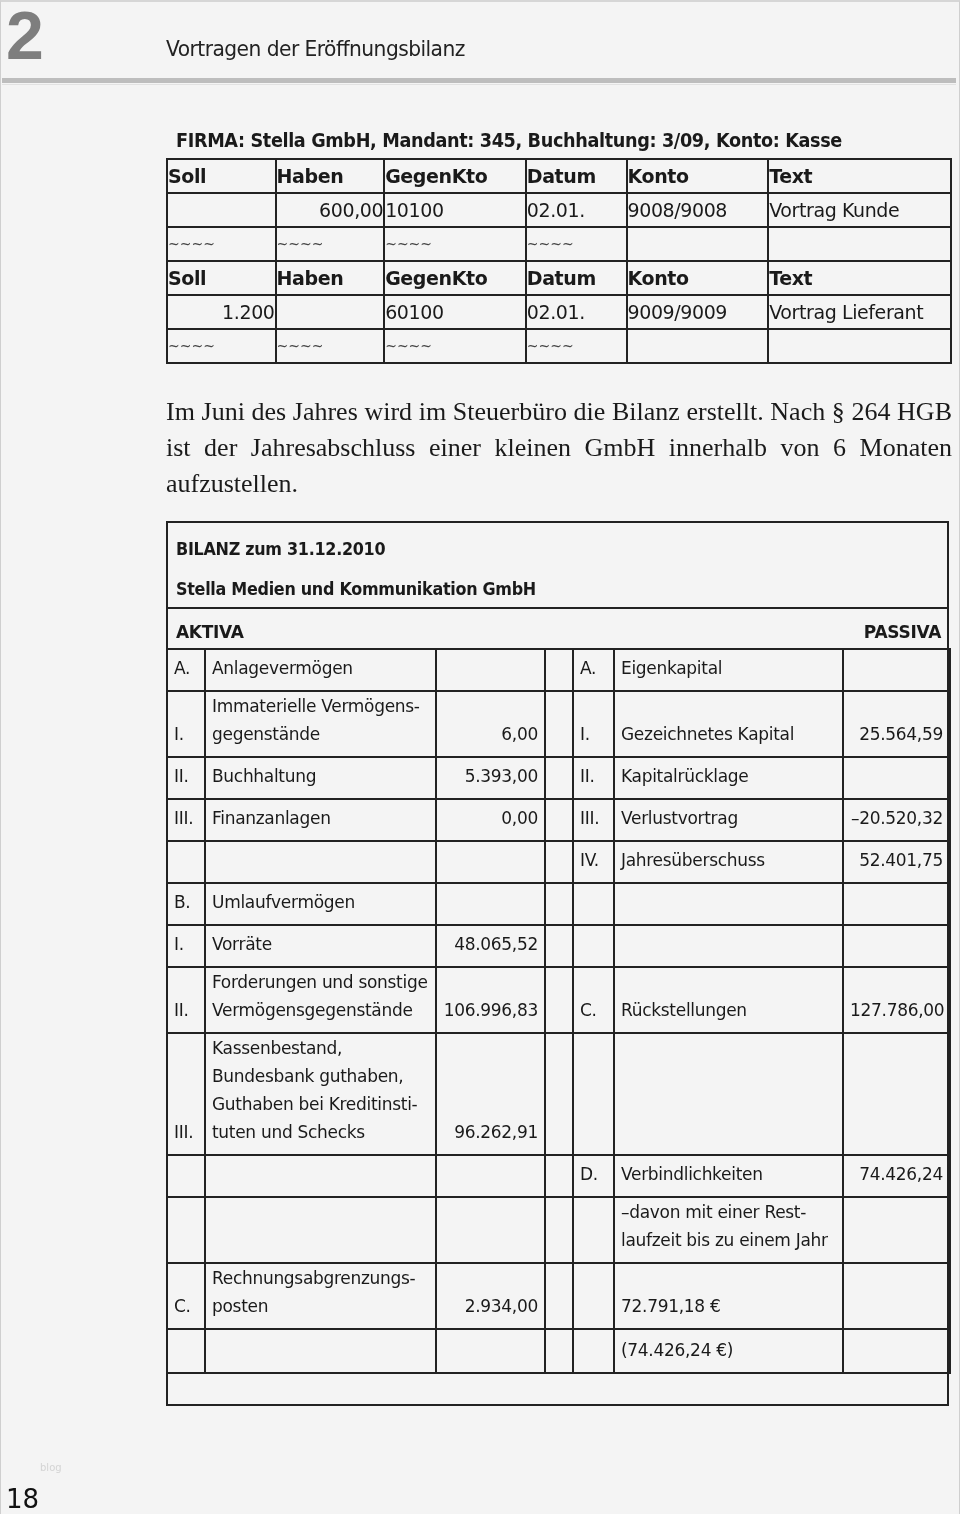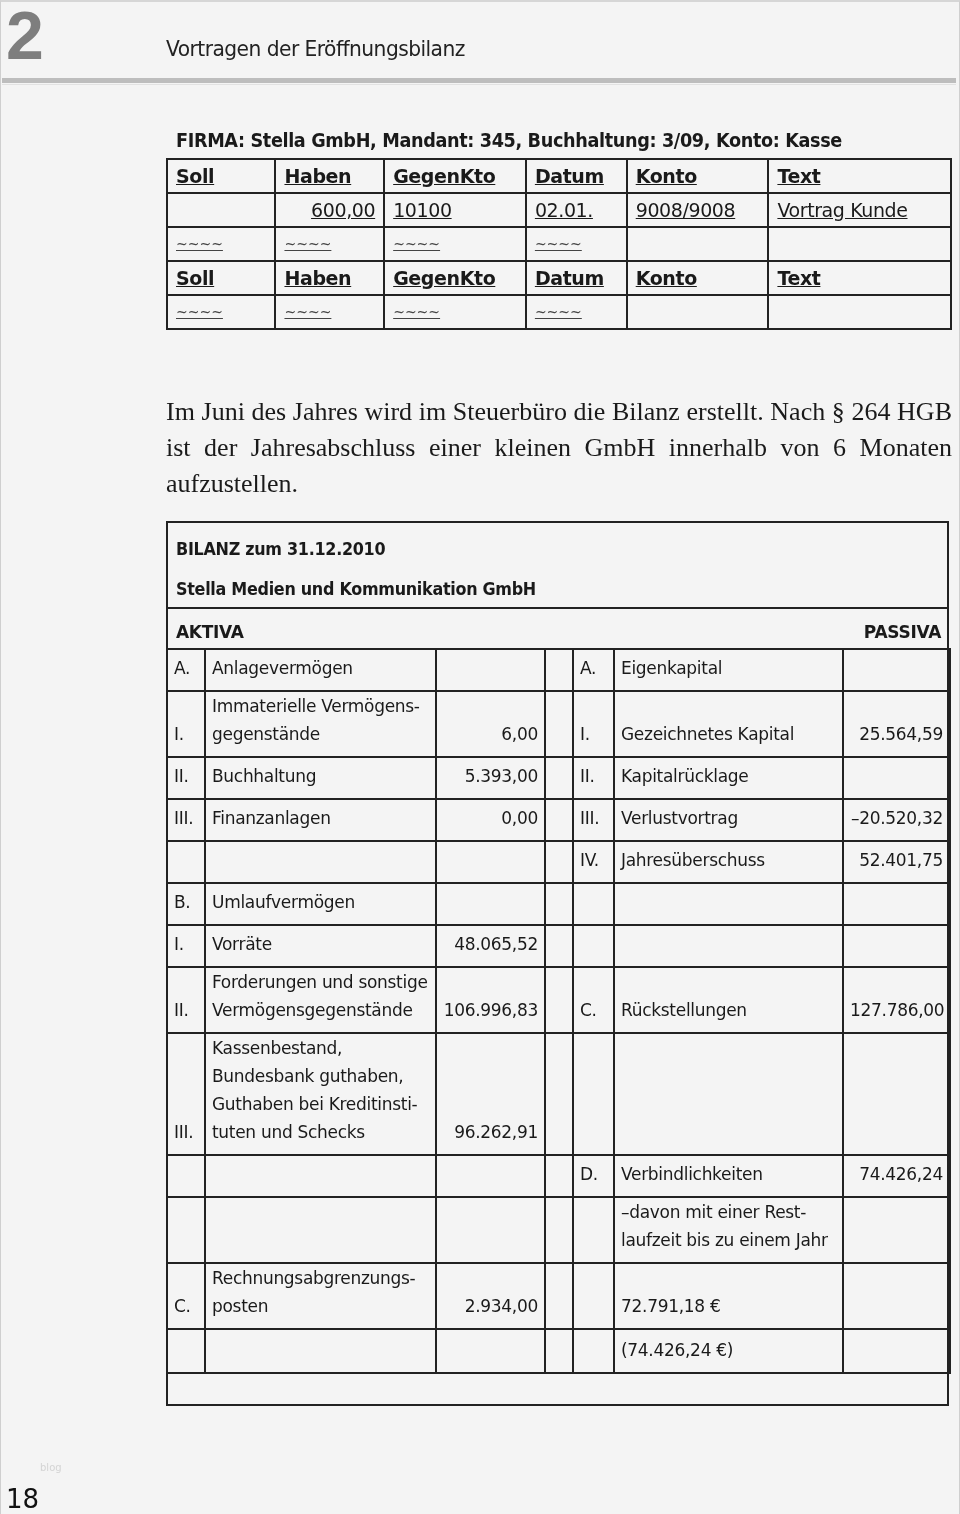--- a/index.html
+++ b/index.html
@@ -14,22 +14,22 @@
                  color: #7e7e7e; font-family: "Liberation Sans", sans-serif; letter-spacing: -2px; }
   .chapter-title { position: absolute; left: 166px; top: 36px; font-size: 22px; color: #222;
                    font-family: "DejaVu Sans", sans-serif; font-weight: normal; letter-spacing: -0.6px; transform: scaleX(0.92); transform-origin: left; }
   .rule { position: absolute; left: 2px; width: 954px; top: 78px; height: 5px; background: #bdbdbd; }
   .rule-thin { position: absolute; left: 2px; width: 954px; top: 84px; height: 1px; background: #e2e2e2; }
 
   .firma { position: absolute; left: 176px; top: 129px; font-size: 19px; font-weight: bold;
            letter-spacing: -0.4px; transform: scaleX(0.93); transform-origin: left; white-space: nowrap; }
 
   table.journal { position: absolute; left: 166px; top: 158px; width: 786px; border-collapse: collapse; }
-  table.journal td { border: 2px solid #222; height: 32px; padding: 0 8px; font-size: 19px;
-                     white-space: nowrap; letter-spacing: -0.4px; vertical-align: middle; text-decoration: underline; }
+  table.journal td { border: 2px solid #222; height: 32px; padding: 0 0; font-size: 19px;
+                     white-space: nowrap; letter-spacing: -0.4px; vertical-align: middle; }
   table.journal td.h { font-weight: bold; }
   table.journal td.r { text-align: right; }
   table.journal td.tilde { font-size: 14px; color: #444; letter-spacing: 0; }
 
   .para { position: absolute; left: 166px; top: 394px; width: 786px;
           font-family: "Liberation Serif", "DejaVu Serif", serif; font-size: 26px; line-height: 36px;
           text-align: justify; color: #1a1a1a; }
 
   .bilanz { position: absolute; left: 166px; top: 521px; width: 783px; height: 885px; border: 2px solid #222; box-sizing: border-box; }
   .b-title { position: absolute; left: 8px; top: 16px; font-size: 17px; font-weight: bold; letter-spacing: -0.3px; transform: scaleX(0.94); transform-origin: left; white-space: nowrap;}
@@ -95,20 +95,28 @@
   </tr>
   <tr>
     <td class="h">Soll</td>
     <td class="h">Haben</td>
     <td class="h">GegenKto</td>
     <td class="h">Datum</td>
     <td class="h">Konto</td>
     <td class="h">Text</td>
   </tr>
   <tr>
+    <td class="r">1.200</td>
+    <td class="r"></td>
+    <td>60100</td>
+    <td>02.01.</td>
+    <td>9009/9009</td>
+    <td>Vortrag Lieferant</td>
+  </tr>
+  <tr>
     <td class="tilde">~~~~</td>
     <td class="tilde">~~~~</td>
     <td class="tilde">~~~~</td>
     <td class="tilde">~~~~</td>
     <td class="tilde"></td>
     <td class="tilde"></td>
   </tr>
 </tbody>
   </table>
 

